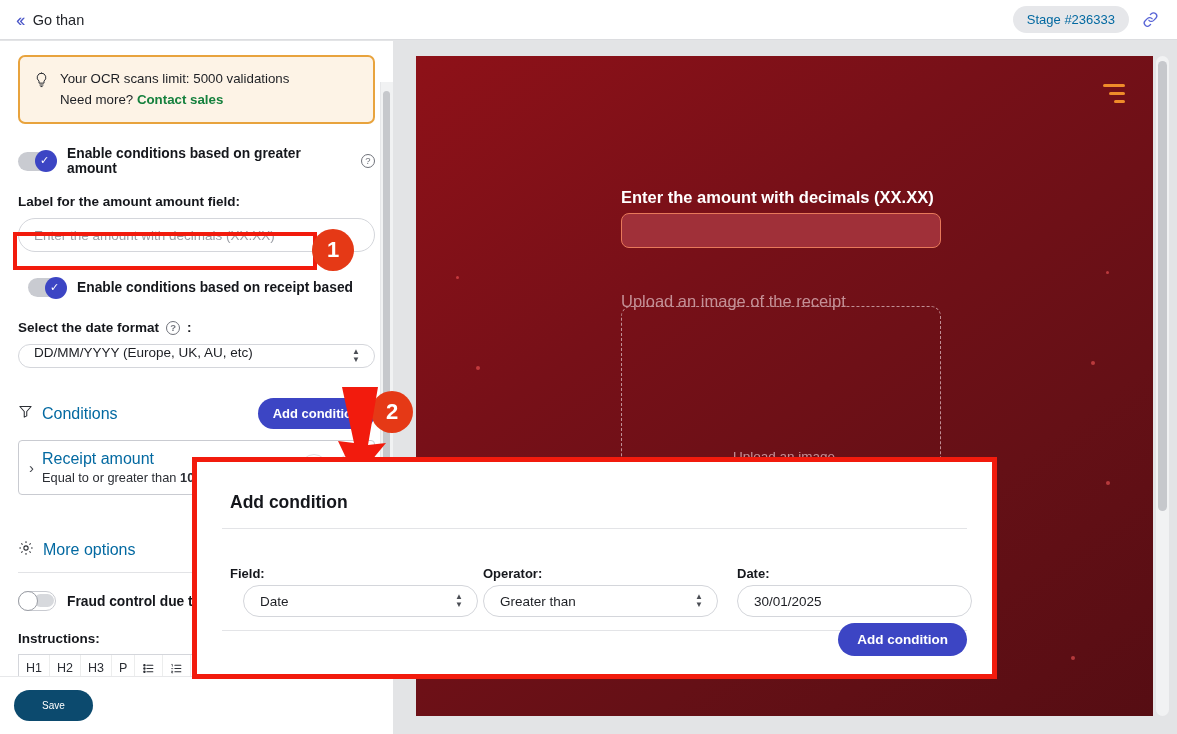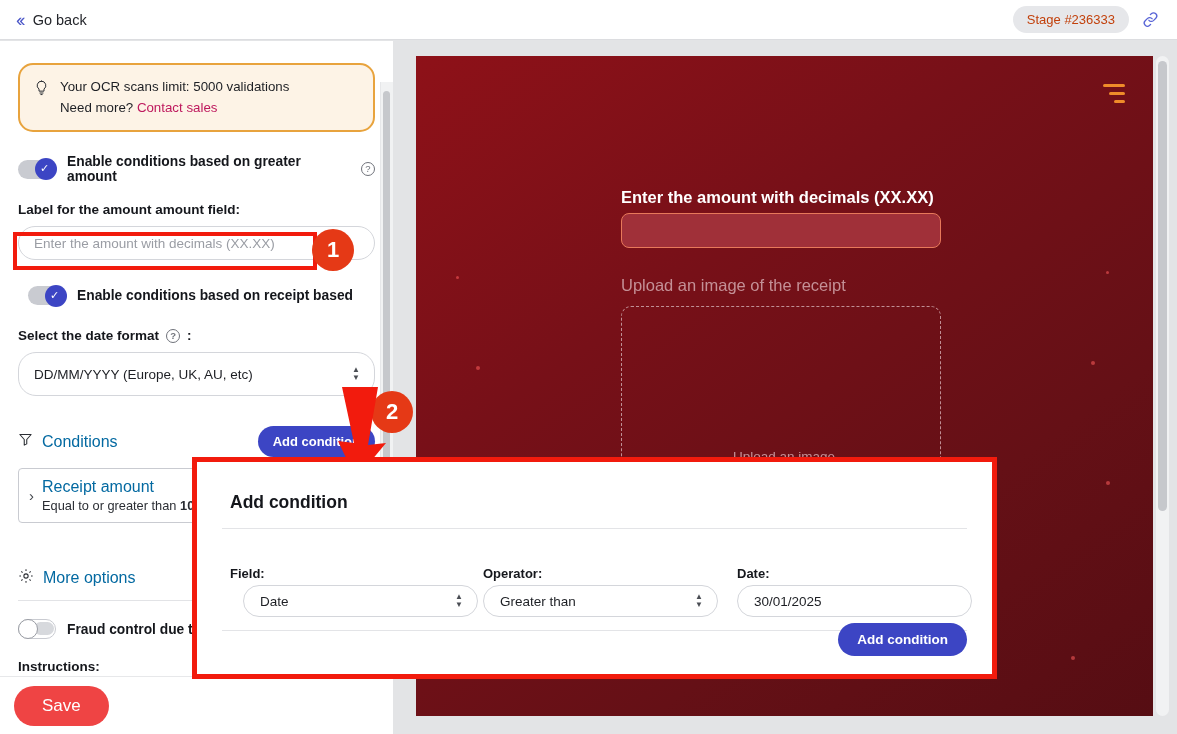--- a/index.html
+++ b/index.html
@@ -15,39 +15,39 @@
   .topbar {
     position: absolute; left: 0; top: 0; width: 1177px; height: 40px;
     background: #ffffff; border-bottom: 1px solid #dcdde0;
     display: flex; align-items: center;
   }
   .goback { display: flex; align-items: center; gap: 10px; margin-left: 16px; cursor: pointer; }
   .chev { color: #4b56c8; font-size: 19px; line-height: 1; letter-spacing: -3px; }
   .goback-label { font-size: 14.5px; color: #24262b; }
   .topbar-right { margin-left: auto; display: flex; align-items: center; gap: 8px; margin-right: 14px; }
   .stage-badge {
-    background: #e6e7ea; color: #c2410c; font-size: 13px;
+    background: #e6e7ea; color: #0369a1; font-size: 13px;
     padding: 6px 14px; border-radius: 14px; white-space: nowrap;
   }
   .link-icon { width: 26px; height: 26px; display: flex; align-items: center; justify-content: center; cursor: pointer; }
 
   
   .leftpanel {
     position: absolute; left: 0; top: 41px; width: 393px; height: 693px;
     background: #ffffff; overflow: hidden;
   }
   .lp-inner { padding: 14px 18px 0 18px; position: relative; }
 
   .notice {
-    border: 2px solid #e8a33d; background: #fdf3e6; border-radius: 15px;
-    padding: 12px 14px 12px 14px; display: flex; gap: 10px; margin-top: 8px;
+    border: 2px solid #e8a33d; background: #fdf3e6; border-radius: 7px;
+    padding: 12px 14px 12px 14px; display: flex; gap: 10px;
   }
   .bulb { width: 16px; flex: 0 0 16px; margin-top: 2px; }
   .notice-text { font-size: 13.3px; color: #1d1f24; line-height: 1.55; }
-  .notice-link { color: #be185d; text-decoration: none; }
+  .notice-link { color: #15803d; text-decoration: none; font-weight: bold; }
 
   .row-toggle { display: flex; align-items: center; gap: 11px; }
   .switch {
     width: 38px; height: 19px; border-radius: 10px; background: #c9cbd1;
     position: relative; flex: 0 0 38px; cursor: pointer;
   }
   .switch.on::after {
     content: ""; position: absolute; left: 17px; top: -1.5px;
     width: 22px; height: 22px; border-radius: 50%; background: #3c45c4;
   }
@@ -72,23 +72,23 @@
   }
 
   .field-label { font-size: 13.5px; font-weight: bold; color: #15171c; }
   .pill-input {
     width: 100%; height: 34px; border: 1px solid #d4d6db; border-radius: 18px;
     padding: 0 15px; font-size: 13.5px; color: #9a9da4;
     font-family: "Liberation Sans", sans-serif; background: #fff;
     display: flex; align-items: center;
   }
   .pill-select {
-    width: 100%; height: 44px; border: 1px solid #d4d6db; border-radius: 18px;
+    width: 100%; height: 24px; border: 1px solid #d4d6db; border-radius: 18px;
     padding: 0 15px; font-size: 13.5px; color: #1d1f24; background: #fff;
-    display: flex; align-items: center; position: relative; cursor: pointer;
+    display: flex; align-items: flex-start; position: relative; cursor: pointer;
   }
   .pill-select .arrows {
     position: absolute; right: 14px; top: 50%; transform: translateY(-50%);
     font-size: 8px; line-height: 8px; color: #4a4d54; text-align: center;
   }
 
   .section-head { display: flex; align-items: center; }
   .section-title { font-size: 16px; color: #0369a1; margin-left: 9px; }
   .btn-blue {
     background: #3c45c4; color: #fff; border: none; border-radius: 16px;
@@ -124,22 +124,22 @@
     padding: 7px 10px; font-size: 12.8px; color: #a1a4ab; line-height: 1.45;
     overflow: hidden; background: #fff;
   }
 
   .savebar {
     position: absolute; left: 0; bottom: 0; width: 393px; height: 58px;
     background: #ffffff; display: flex; align-items: center; padding-left: 14px;
     border-top: 1px solid #e7e8ea;
   }
   .save-btn {
-    background: #ef4444; color: #fff; border: none; border-radius: 20px;
-    font-size: 17px; padding: 10px 28px; cursor: pointer;
+    background: #0c4a6e; color: #fff; border: none; border-radius: 20px;
+    font-size: 10px; padding: 10px 28px; cursor: pointer;
     font-family: "Liberation Sans", sans-serif;
   }
 
   
   .lp-scroll {
     position: absolute; right: 3px; top: 50px; width: 7px; height: 390px;
     background: #c6c8cc; border-radius: 4px;
   }
   .lp-track {
     position: absolute; right: 0px; top: 41px; width: 13px; height: 693px;
@@ -221,21 +221,21 @@
   }
 </style>
 </head>
 <body>
 
 <div id="app">
 
   <div class="topbar">
     <div class="goback">
       <span class="chev">‹‹</span>
-      <span class="goback-label">Go back</span>
+      <span class="goback-label">Go than</span>
     </div>
     <div class="topbar-right">
       <span class="stage-badge">Stage #236333</span>
       <span class="link-icon">
         <svg width="19" height="19" viewBox="0 0 24 24" fill="none" stroke="#5763d6" stroke-width="1.6" stroke-linecap="round">
           <path d="M10 13a4 4 0 0 0 5.7.4l3-3a4 4 0 0 0-5.7-5.7l-1.2 1.2"></path>
           <path d="M14 11a4 4 0 0 0-5.7-.4l-3 3a4 4 0 0 0 5.7 5.7l1.2-1.2"></path>
         </svg>
       </span>
     </div>
@@ -385,21 +385,21 @@
 
       <div class="hamb">
           <i></i>
           <i></i>
           <i></i>
         </div>
 
       <div class="p-label" style="left:205px;top:132px">Enter the amount with decimals (XX.XX)</div>
       <div class="p-input" style="left:205px;top:157px;width:320px"></div>
 
-      <div class="p-sublabel" style="left:205px;top:220px">Upload an image of the receipt</div>
+      <div class="p-sublabel" style="left:205px;top:236px">Upload an image of the receipt</div>
       <div class="p-drop" style="left:205px;top:250px;width:320px;height:180px"></div>
       <div class="p-droptext" style="left:317px;top:393px">Upload an image</div>
     </div>
 
     <div class="pv-track"></div>
     <div class="pv-thumb"></div>
   </div>
 
   <div class="anno-box" style="left:13px;top:232px;width:304px;height:38px"></div>
   <div class="anno-num" style="left:312px;top:229px">1</div>

